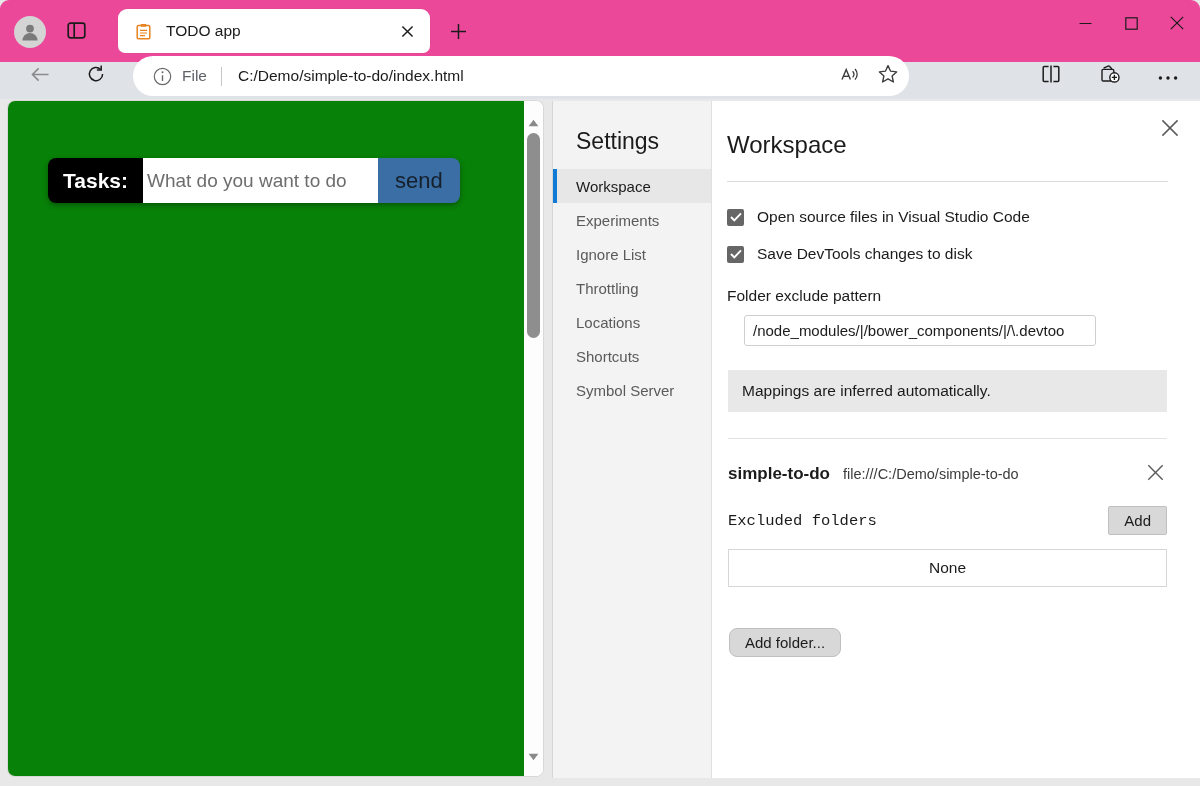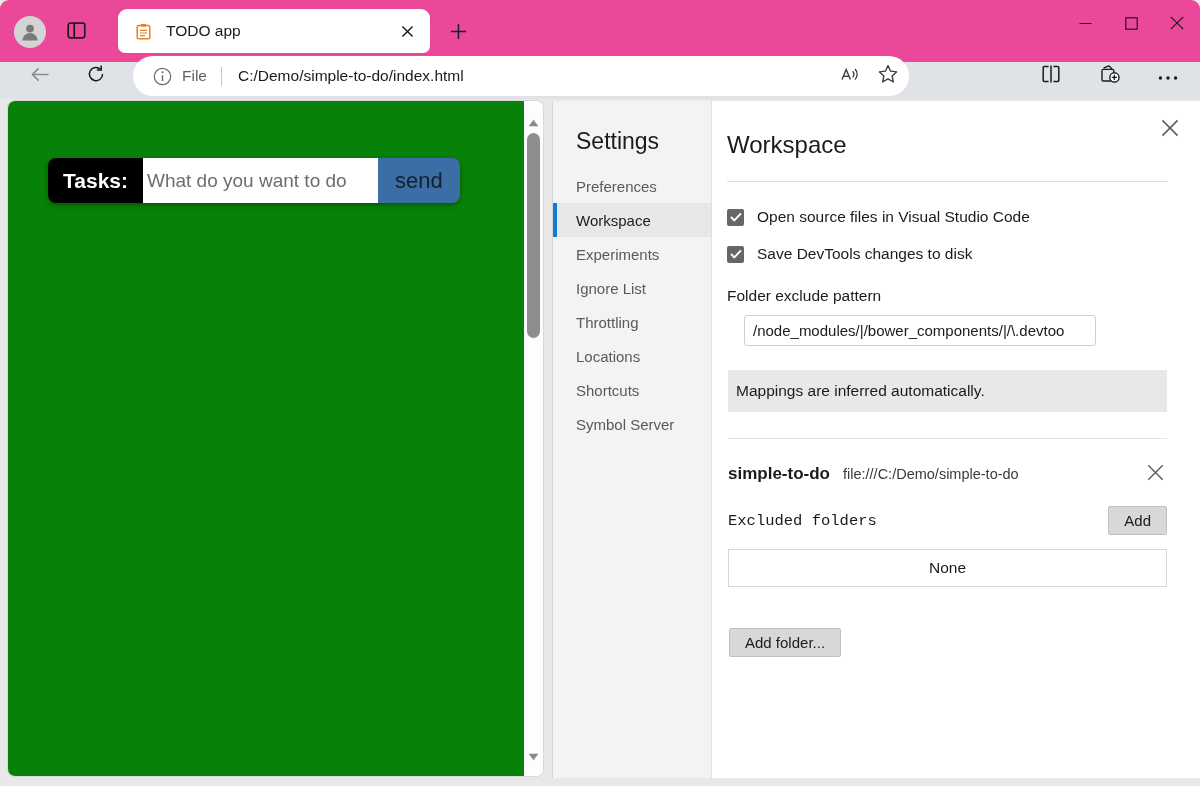--- a/index.html
+++ b/index.html
@@ -265,21 +265,21 @@
     border: 1px solid #cfcfcf; border-radius: 3px;
     font-family: "Liberation Sans", sans-serif;
     font-size: 15px; color: #1b1b1b;
     padding: 12px 8px; outline: none;
   }
   .dt-notice {
     margin-top: 24px; margin-left: 1px;
     width: 439px; height: 42px;
     background: #e8e8e8;
     display: flex; align-items: center;
-    padding-left: 8px;
+    padding-left: 14px;
     font-size: 15.5px; color: #1b1b1b;
   }
   .dt-rule2 {
     margin-top: 26px; margin-left: 1px; width: 439px;
     border-top: 1px solid #e2e2e2;
   }
   .dt-project {
     margin-top: 25px; margin-left: 1px;
     display: flex; align-items: baseline;
     width: 439px; position: relative;
@@ -304,21 +304,21 @@
   }
   .dt-nonebox {
     margin-top: 14px; margin-left: 1px;
     width: 439px; height: 38px;
     border: 1px solid #d6d6d6;
     display: flex; align-items: center; justify-content: center;
     font-size: 15.5px; color: #1b1b1b;
     background: #ffffff;
   }
   .dt-addfolder {
-    margin-top: 41px; margin-left: 2px;
+    margin-top: 41px; margin-left: 2px; border-radius: 8px;
   }
 </style>
 </head>
 <body>
 
 <div class="window">
 
   <div class="titlebar">
 
     <div class="profile-btn">
@@ -504,23 +504,20 @@
           </span>
         </div>
       </div>
     </div>
 
     <div class="devtools">
 
       <div class="dt-sidebar">
         <div class="dt-heading">Settings</div>
 
-        <div class="dt-item">
-          <span>Preferences</span>
-        </div>
         <div class="dt-item selected">
           <span>Workspace</span>
         </div>
         <div class="dt-item">
           <span>Experiments</span>
         </div>
         <div class="dt-item">
           <span>Ignore List</span>
         </div>
         <div class="dt-item">

